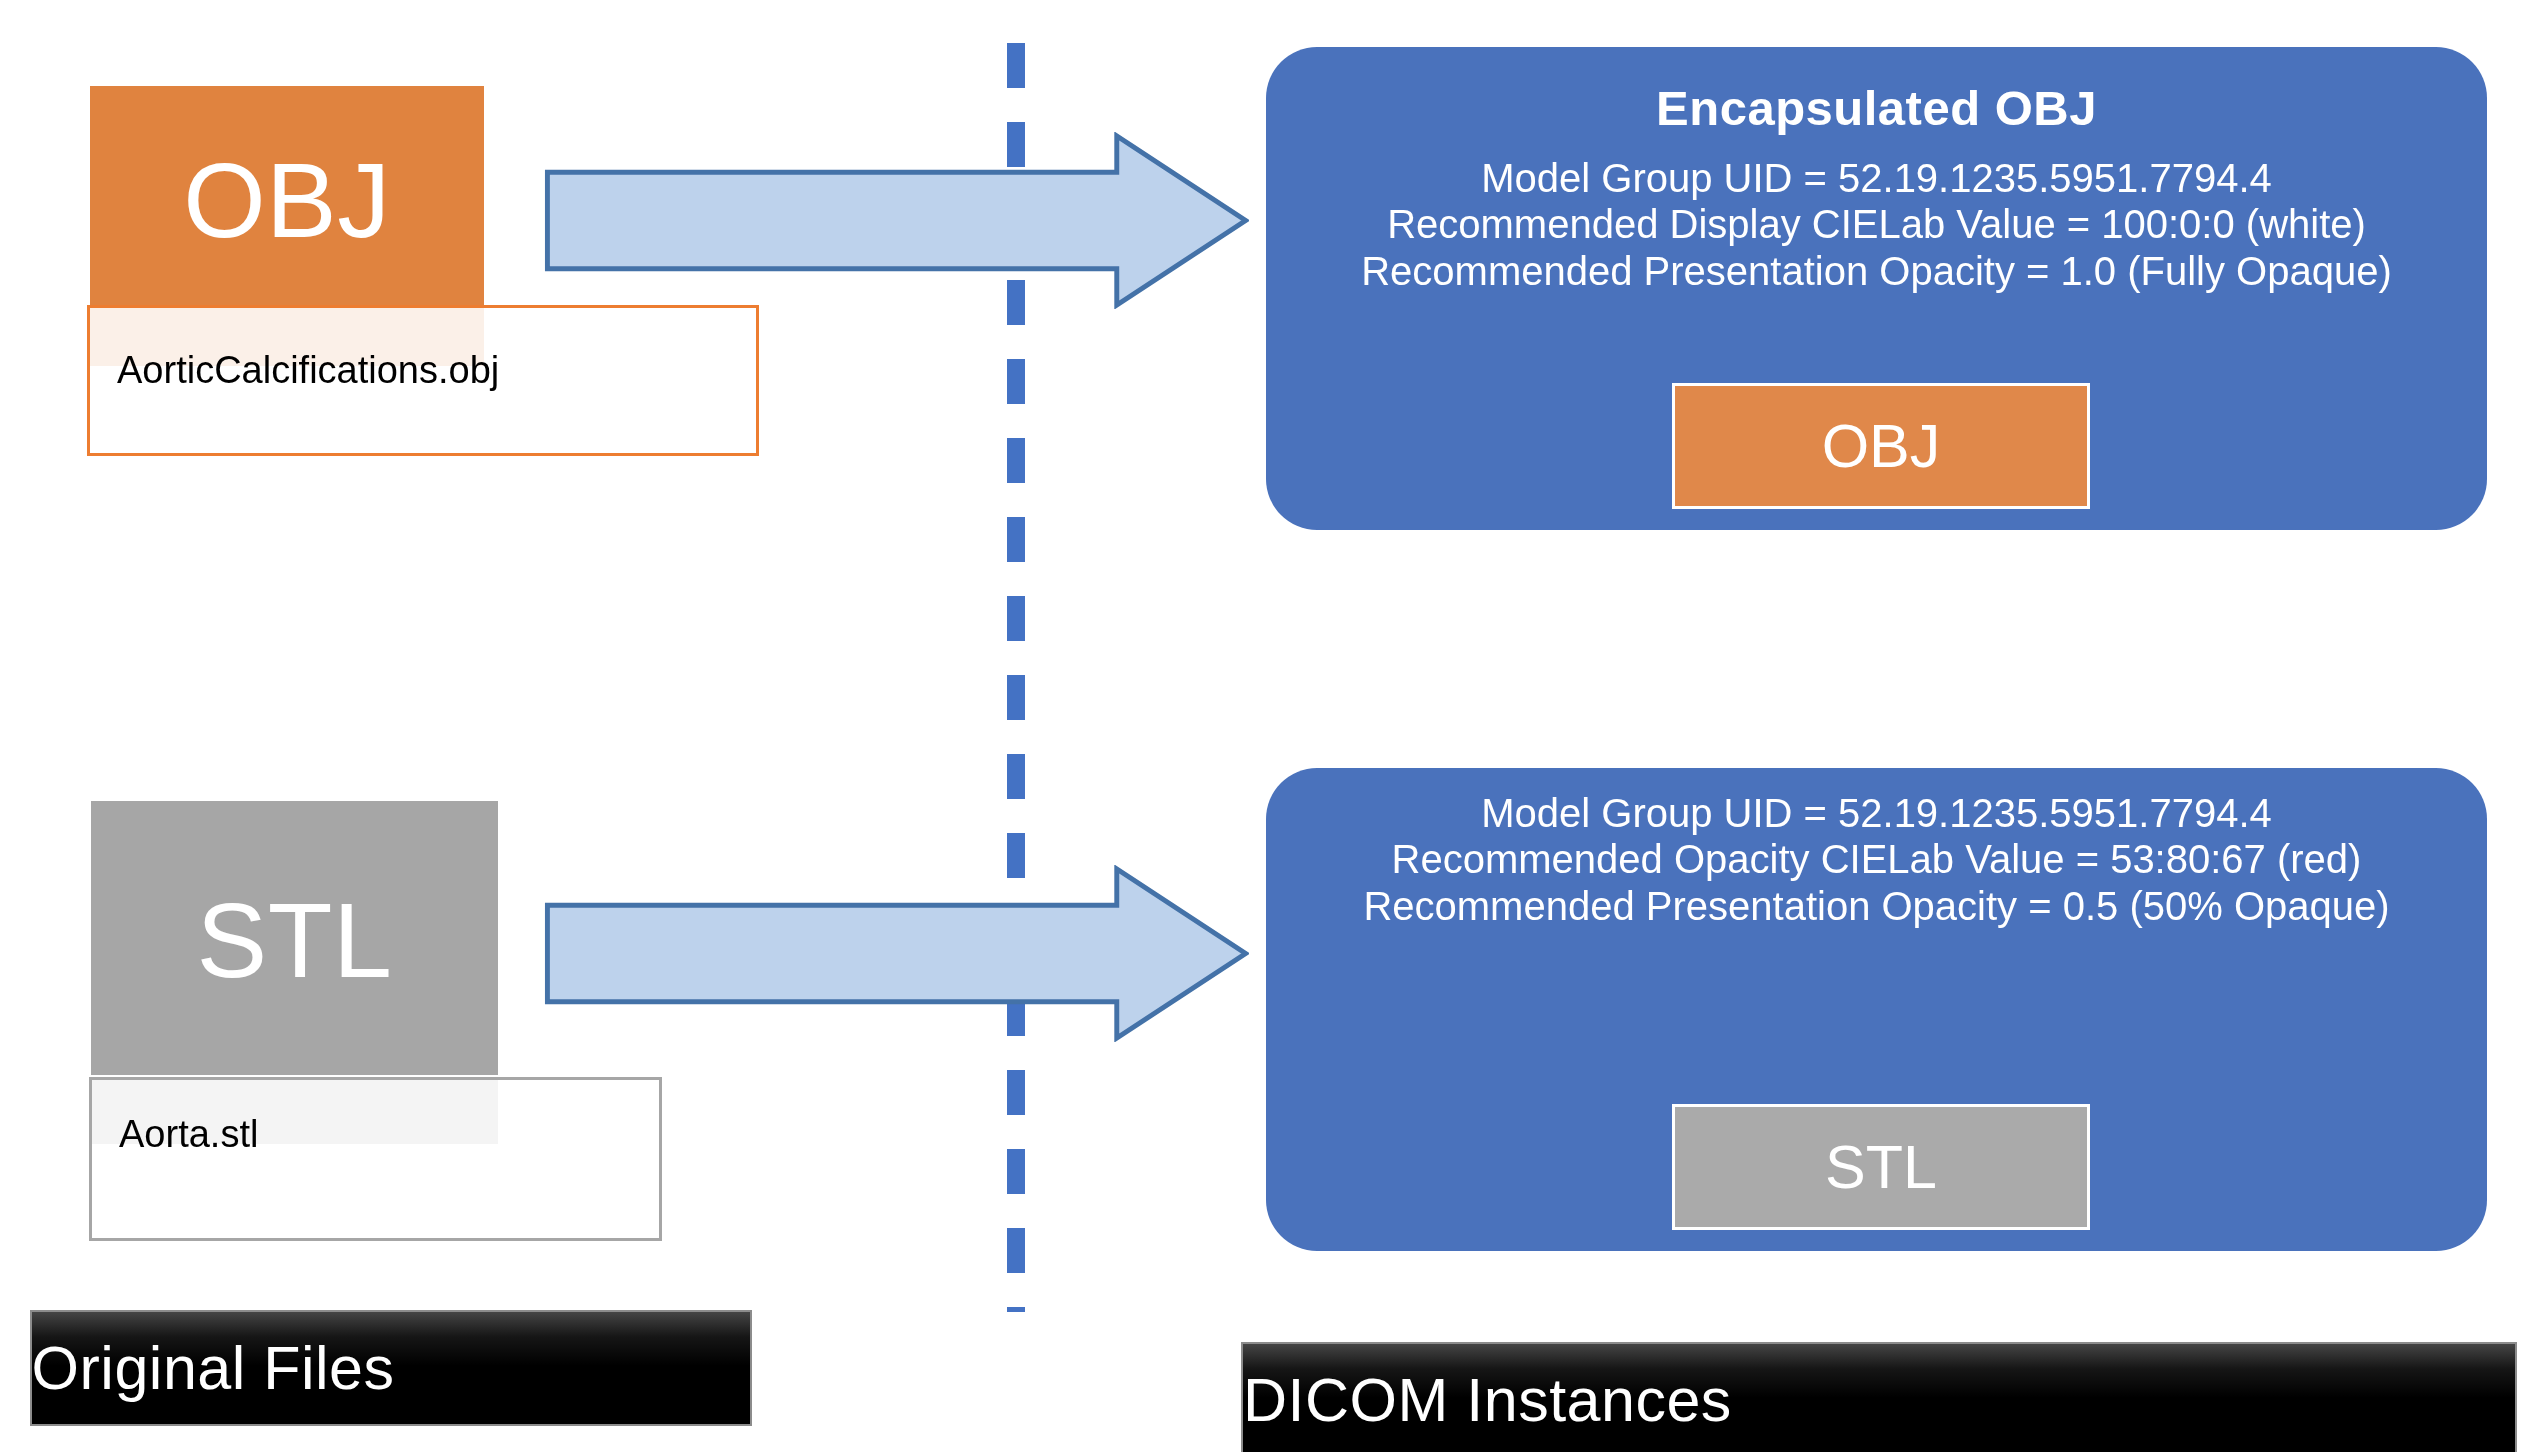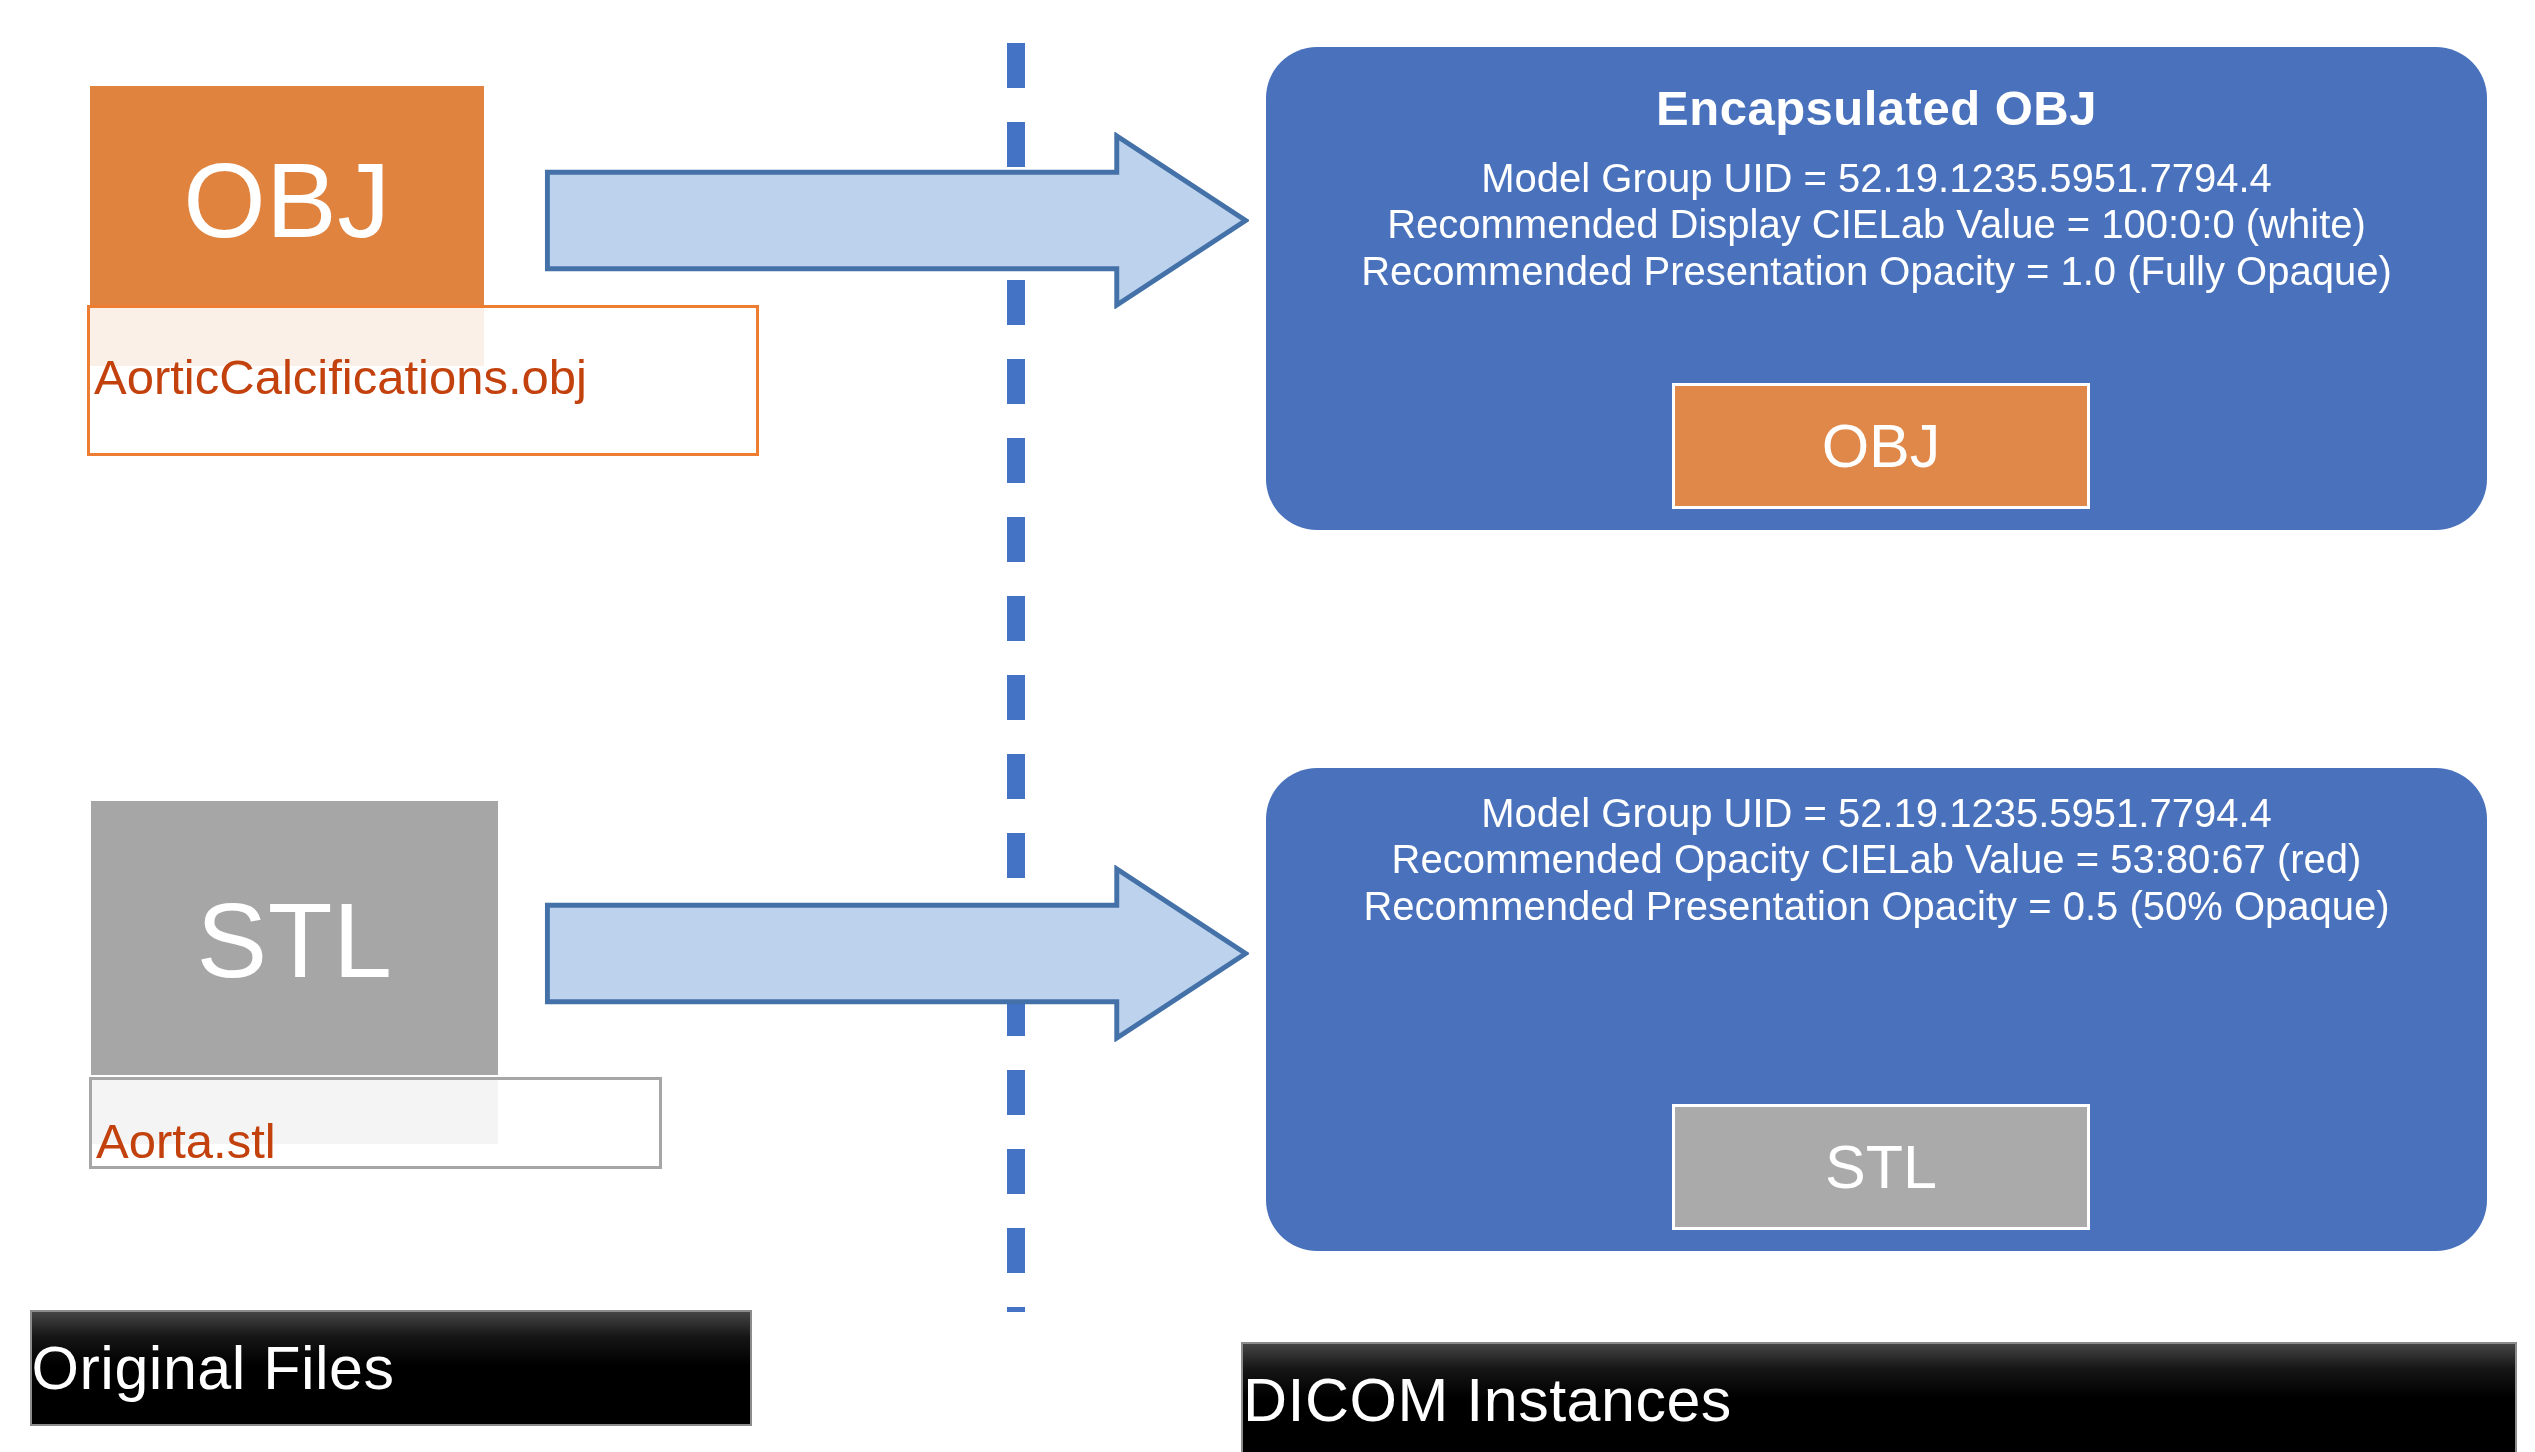--- a/index.html
+++ b/index.html
@@ -14,23 +14,23 @@
   .tile-obj{left:90px;top:86px;width:394px;height:219px;background:#e0833f;
             font-size:106px;line-height:1;}
   .tile-stl{left:91px;top:801px;width:407px;height:274px;background:#a6a6a6;
             font-size:106px;line-height:1;}
   .tile-obj .glyph{transform:translateY(3.9px);}
   .tile-stl .glyph{transform:translateY(2px);}
 
   .file-label{position:absolute;background:transparent;box-sizing:border-box;
               display:flex;align-items:flex-start;}
   .label-obj{left:87px;top:305px;width:672px;height:151px;border:3px solid #ed7d31;}
-  .label-stl{left:89px;top:1077px;width:573px;height:92px;border:3px solid #a6a6a6;}
-  .file-label .fname{font-size:49px;color:#c2410c;white-space:nowrap;
-                     position:absolute;left:4px;}
+  .label-stl{left:89px;top:1077px;width:573px;height:164px;border:3px solid #a6a6a6;}
+  .file-label .fname{font-size:38px;color:#000000;white-space:nowrap;
+                     position:absolute;left:27px;}
   .label-obj .fname{top:41px;}
   .label-stl .fname{top:33px;}
   
   .wash{position:absolute;pointer-events:none;}
   .wash-obj{left:90px;top:305px;width:394px;height:61px;background:#fbf0e8;}
   .wash-stl{left:91px;top:1077px;width:407px;height:67px;background:#f4f4f4;}
 
   
   .divider{position:absolute;left:1007px;top:43px;width:17.7px;height:1269px;
            background:repeating-linear-gradient(to bottom,

